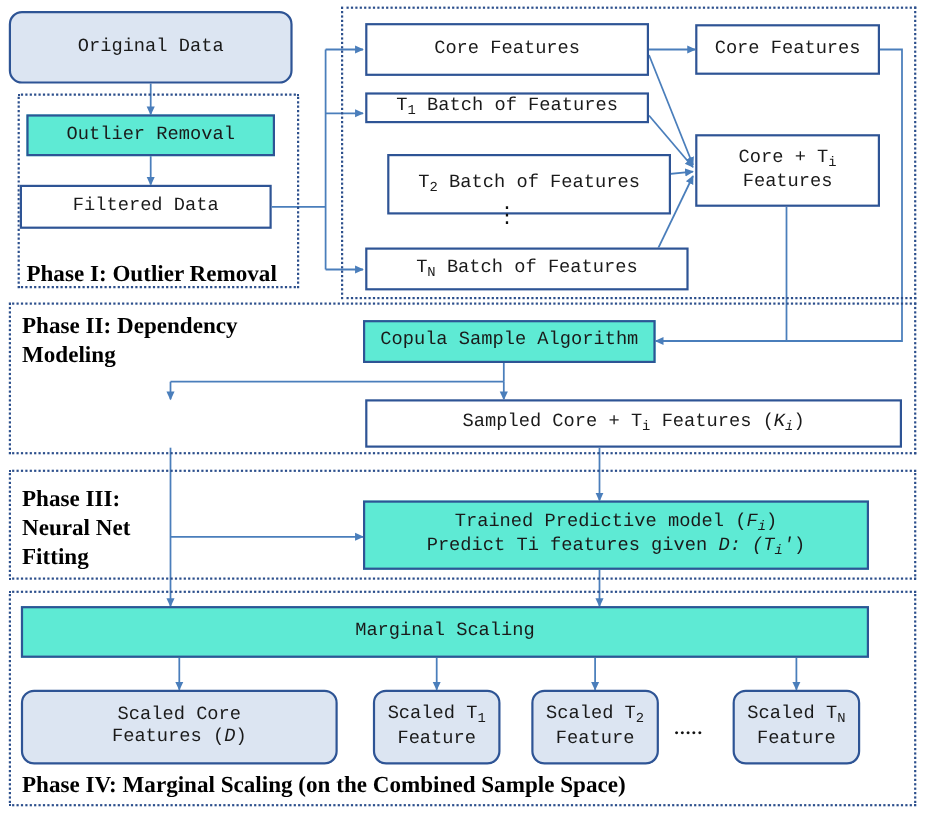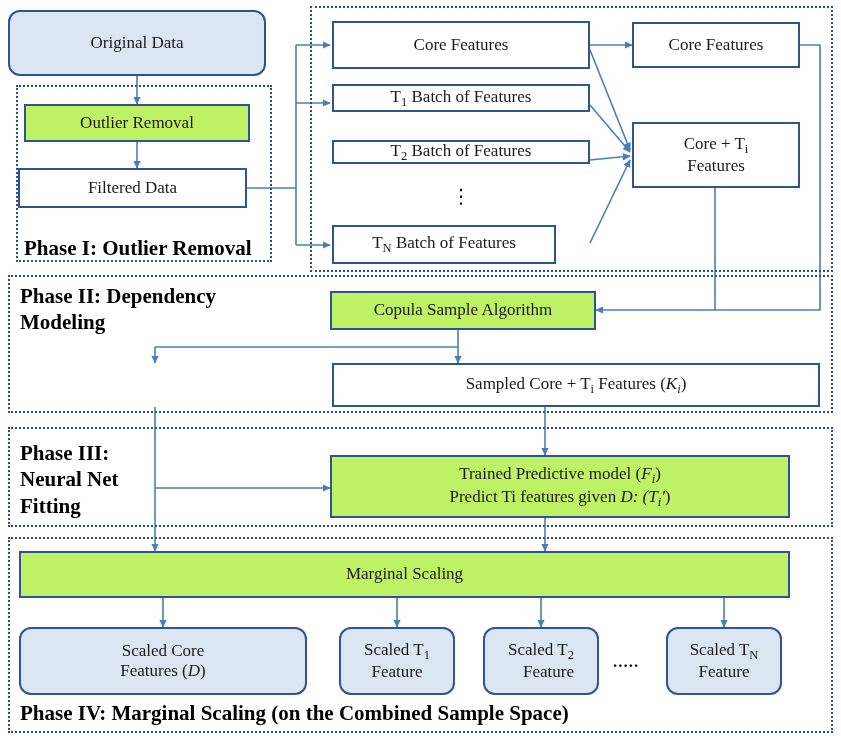--- a/index.html
+++ b/index.html
@@ -24,28 +24,28 @@
   }
 
   .node{
     position:absolute;
     box-sizing:border-box;
     border:2.5px solid #2e5495;
     display:flex;
     align-items:center;
     justify-content:center;
     text-align:center;
-    font-family:Liberation Serif, serif;
+    font-family:Liberation Mono, monospace;
     font-size:17px;
     color:#1a1a1a;
     line-height:1.2;
     background:#ffffff;
   }
   .node.blue{background:#dce5f2;}
-  .node.orange{background:#bef264;}
+  .node.orange{background:#5eead4;}
   .node.round{border-radius:12px;}
   .node .txt{display:block;padding:0 6px;}
 
   .sub{font-size:0.74em;vertical-align:-0.28em;}
   .ital{font-style:italic;}
 
   .vdots{
     position:absolute;
     font-size:20px;
     letter-spacing:0;
@@ -148,27 +148,27 @@
   </div>
 
   <div class="node" style="left:332px;top:21px;width:258px;height:48px;">
     <span class="txt">Core Features</span>
   </div>
 
   <div class="node" style="left:332px;top:84px;width:258px;height:28px;">
     <span class="txt"><span>T</span><span class="sub">1</span><span> Batch of Features</span></span>
   </div>
 
-  <div class="node" style="left:332px;top:140px;width:258px;height:24px;">
+  <div class="node" style="left:352px;top:140px;width:258px;height:55px;">
     <span class="txt"><span>T</span><span class="sub">2</span><span> Batch of Features</span></span>
   </div>
 
   <div class="vdots" style="left:441px;top:186px;width:40px;">⋮</div>
 
-  <div class="node" style="left:332px;top:225px;width:224px;height:39px;">
+  <div class="node" style="left:332px;top:225px;width:294px;height:39px;">
     <span class="txt"><span>T</span><span class="sub">N</span><span> Batch of Features</span></span>
   </div>
 
   <div class="node" style="left:632px;top:22px;width:168px;height:46px;">
     <span class="txt">Core Features</span>
   </div>
 
   <div class="node" style="left:632px;top:122px;width:168px;height:66px;">
     <span class="txt">
       <span>Core + T</span><span class="sub">i</span><br>
@@ -203,21 +203,21 @@
     </span>
   </div>
 
   <div class="node blue round" style="left:339px;top:627px;width:116px;height:68px;">
     <span class="txt">
       <span>Scaled T</span><span class="sub">1</span><br>
       <span>Feature</span>
     </span>
   </div>
 
-  <div class="node blue round" style="left:483px;top:627px;width:116px;height:68px;text-align:right;">
+  <div class="node blue round" style="left:483px;top:627px;width:116px;height:68px;">
     <span class="txt">
       <span>Scaled T</span><span class="sub">2</span><br>
       <span>Feature</span>
     </span>
   </div>
 
   <div class="hdots" style="left:613px;top:652px;">.....</div>
 
   <div class="node blue round" style="left:666px;top:627px;width:116px;height:68px;">
     <span class="txt">

